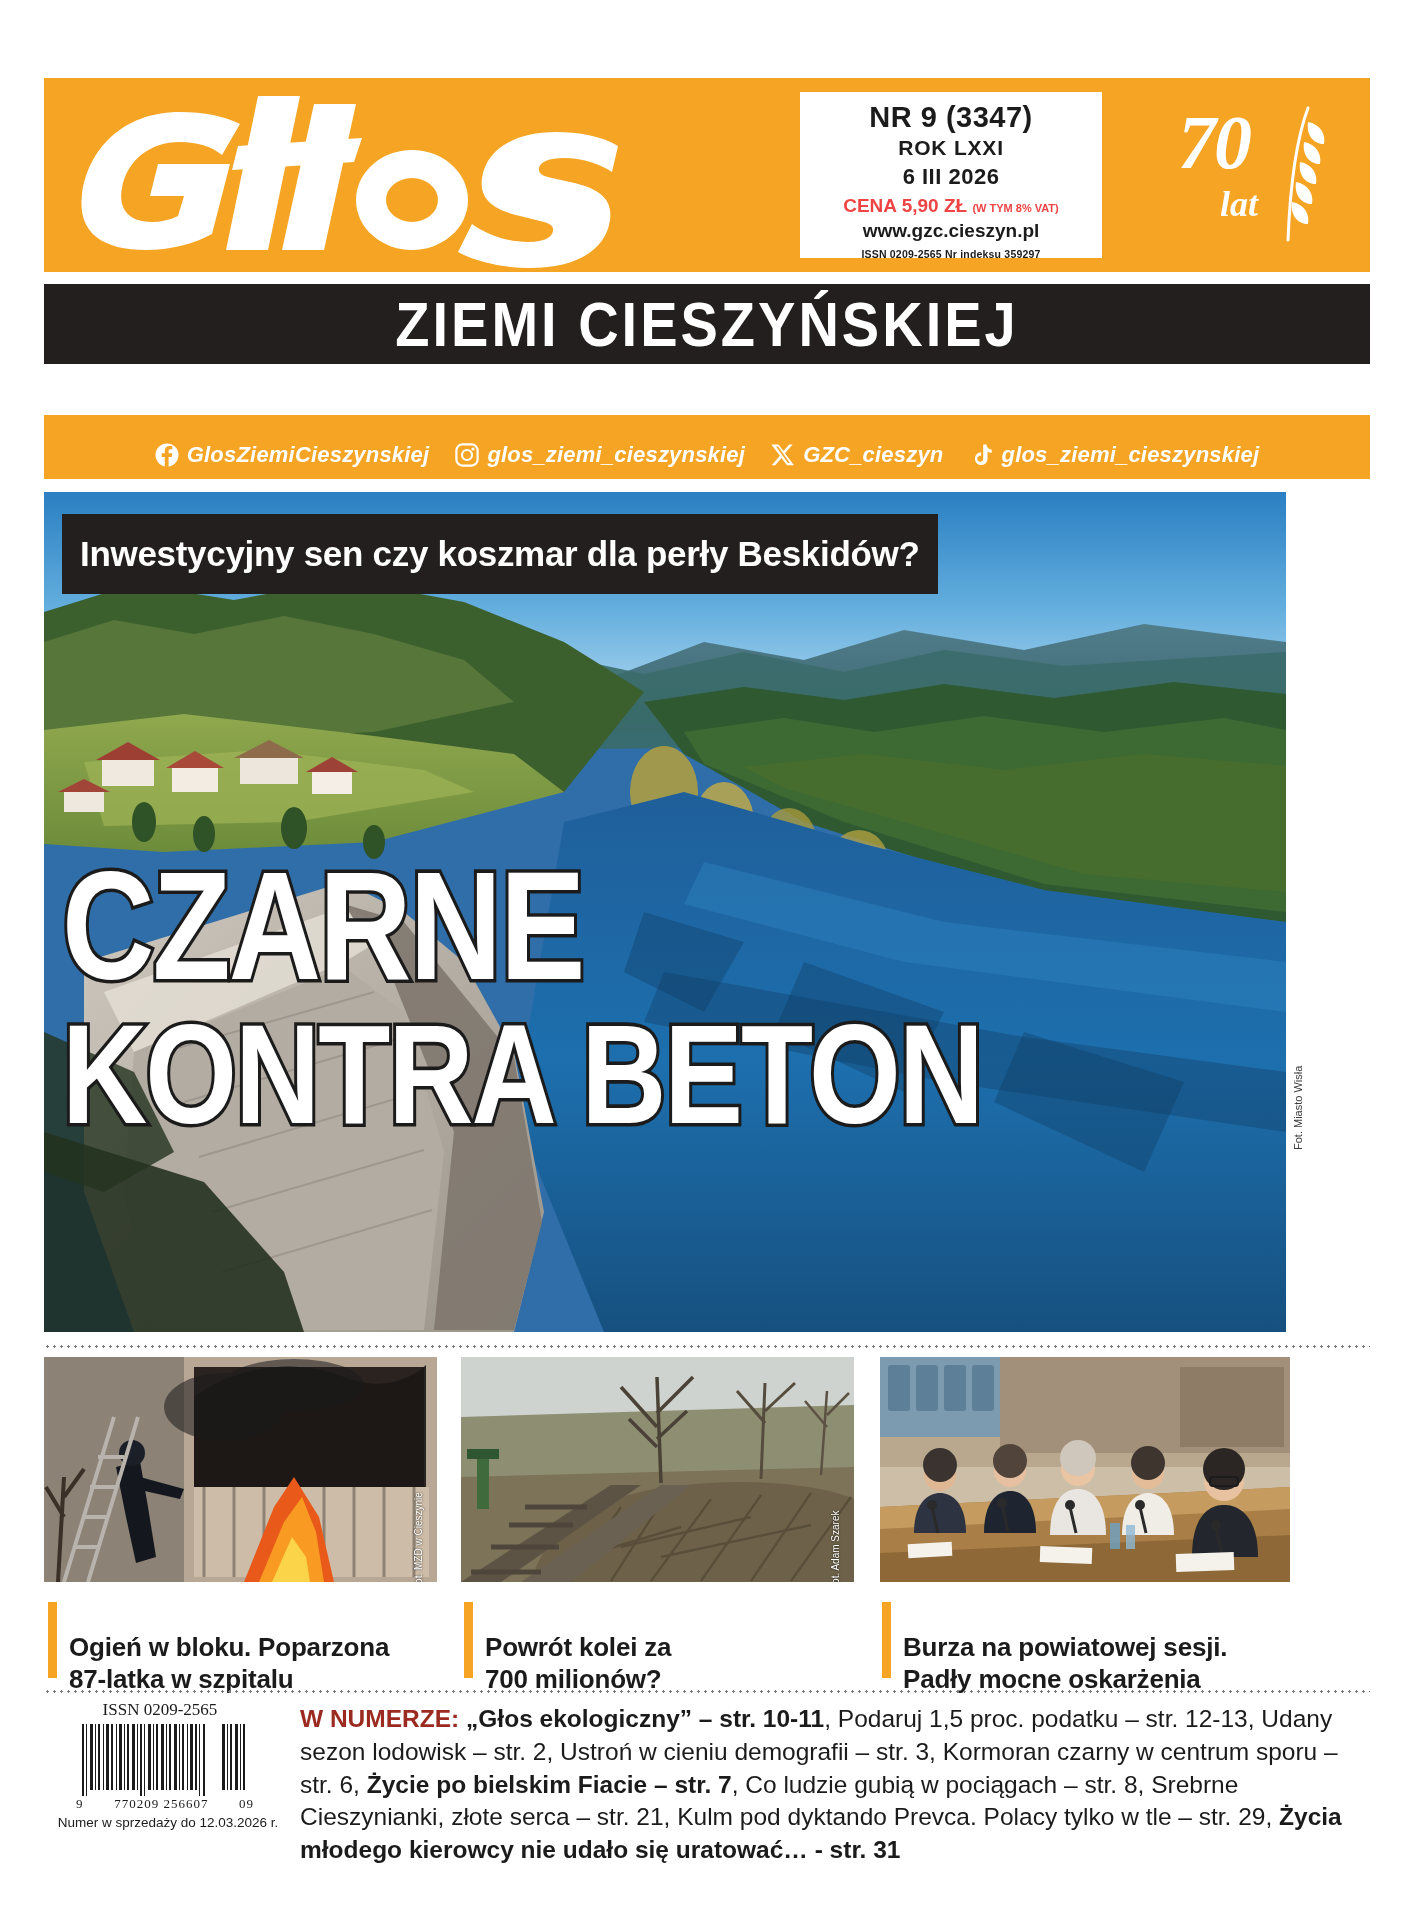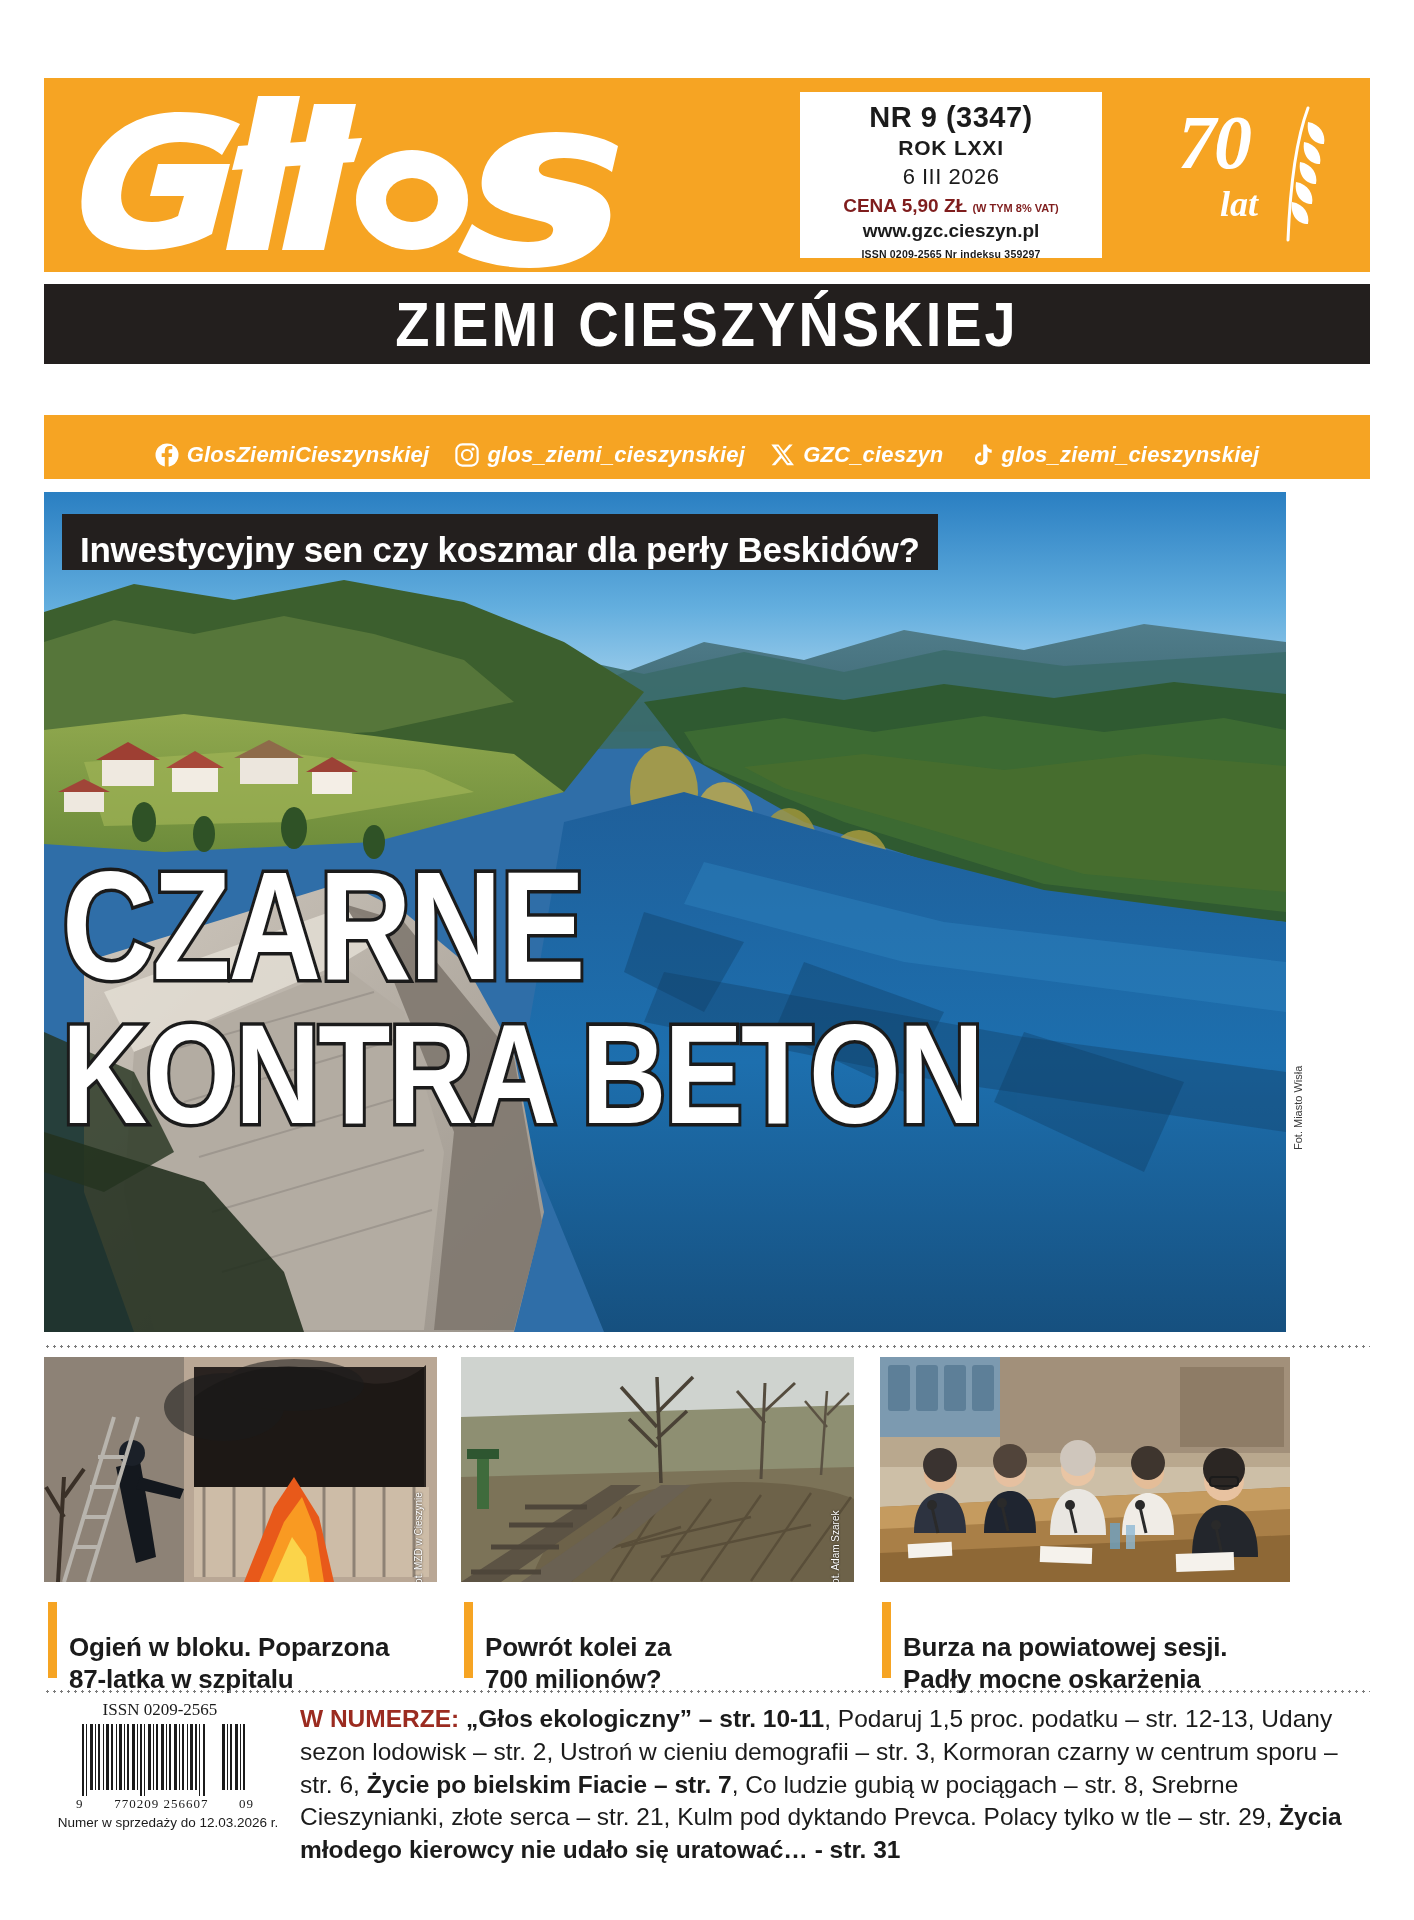--- a/index.html
+++ b/index.html
@@ -21,22 +21,22 @@
   .logo-svg{display:block;width:660px;height:186px;}
 
   .infobox{
     position:absolute;left:756px;top:14px;width:302px;height:166px;
     background:#ffffff;
     display:flex;flex-direction:column;align-items:center;justify-content:flex-start;
     padding-top:10px;box-sizing:border-box;
   }
   .ib-nr{font-size:29px;font-weight:bold;letter-spacing:.5px;color:#1b1b1b;line-height:1.05;}
   .ib-rok{font-size:21px;font-weight:bold;letter-spacing:.8px;color:#1b1b1b;margin-top:4px;}
-  .ib-date{font-size:22px;font-weight:normal;letter-spacing:.5px;color:#1b1b1b;margin-top:4px;}
-  .ib-price{font-size:19px;font-weight:bold;color:#7f1d1d;margin-top:5px;white-space:nowrap;}
+  .ib-date{font-size:22px;font-weight:bold;letter-spacing:.5px;color:#1b1b1b;margin-top:4px;}
+  .ib-price{font-size:19px;font-weight:bold;color:#ef4444;margin-top:5px;white-space:nowrap;}
   .ib-price .vat{font-size:11px;font-weight:bold;letter-spacing:0;}
   .ib-www{font-size:19px;font-weight:bold;color:#1b1b1b;margin-top:3px;}
   .ib-issn{font-size:10.5px;font-weight:bold;color:#1b1b1b;margin-top:6px;letter-spacing:.2px;}
 
   .anniv{position:absolute;right:22px;top:24px;width:180px;height:150px;}
   .anniv-70{
     position:absolute;left:10px;top:2px;
     font-size:76px;font-weight:bold;font-style:italic;color:#ffffff;
     font-family:"Liberation Serif", serif;letter-spacing:-2px;line-height:1;
   }
@@ -82,21 +82,21 @@
   .social-sub b{font-weight:bold;}
 
   
   .hero{
     position:absolute;left:44px;top:492px;width:1242px;height:840px;
     overflow:hidden;background:#2f6ea8;
   }
   .hero-svg{position:absolute;left:0;top:0;width:1242px;height:840px;}
   .kicker{
     position:absolute;left:18px;top:22px;height:56px;
-    background:#231f1e;display:flex;align-items:flex-end;padding:0 18px;
+    background:#231f1e;display:flex;align-items:center;padding:12px 18px;
   }
   .kicker-text{
     color:#ffffff;font-size:35px;font-weight:bold;white-space:nowrap;letter-spacing:-.3px;
   }
   .hero-title{
     position:absolute;right:14px;top:386px;width:1210px;text-align:left;
     pointer-events:none;
   }
   .ht-line{
     display:block;color:#ffffff;font-weight:bold;line-height:.93;

